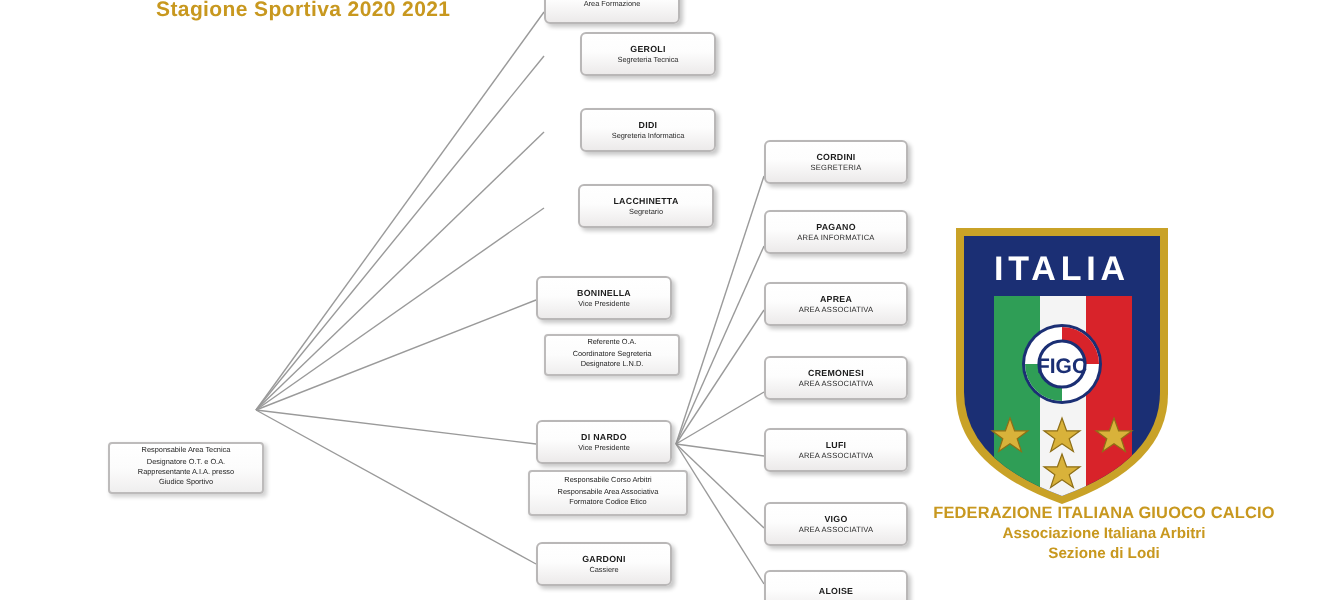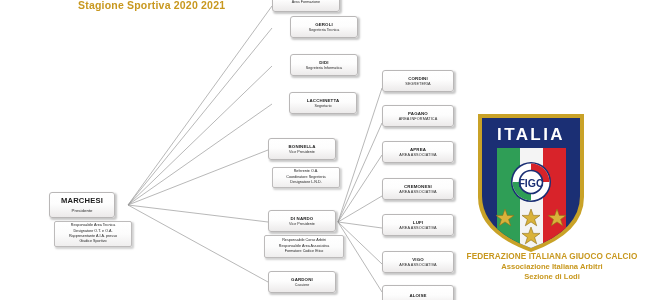--- a/index.html
+++ b/index.html
@@ -169,24 +169,20 @@
       <path d="M338 222 L382 155"></path>
       <path d="M338 222 L382 196"></path>
       <path d="M338 222 L382 228"></path>
       <path d="M338 222 L382 264"></path>
       <path d="M338 222 L382 292"></path>
     </g>
   </svg>
 
   <div class="chart-title">Stagione Sportiva 2020 2021</div>
 
-  <div class="node root" style="left:49px; top:192px;">
-    <div class="nm">MARCHESI</div>
-    <div class="rl">Presidente</div>
-  </div>
   <div class="note" style="left:54px; top:221px; width:78px; height:26px;">
     <span>Responsabile Area Tecnica</span>
     <span>Designatore O.T. e O.A.</span>
     <span>Rappresentante A.I.A. presso</span>
     <span>Giudice Sportivo</span>
   </div>
 
   <div class="node mid" style="left:272px; top:-10px;">
     <div class="nm"></div>
     <div class="rl">Area Formazione</div>

